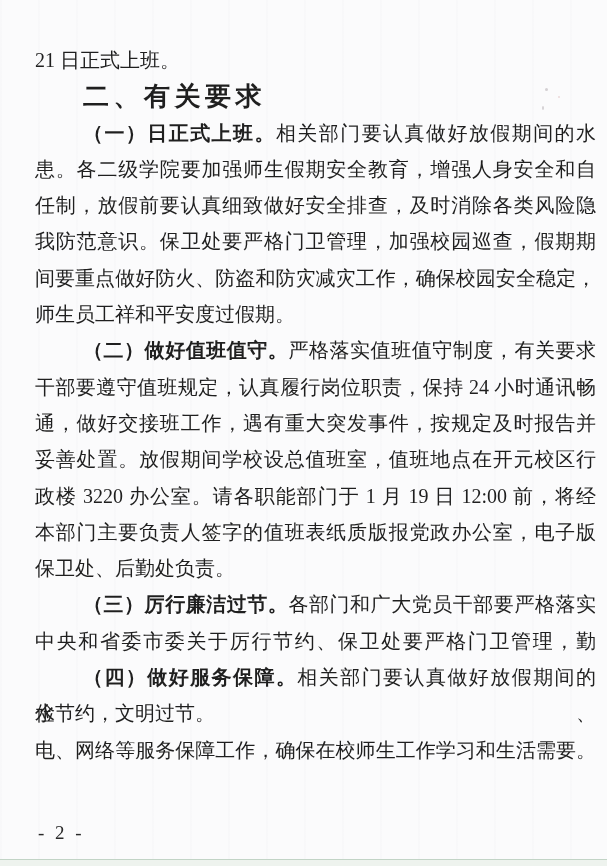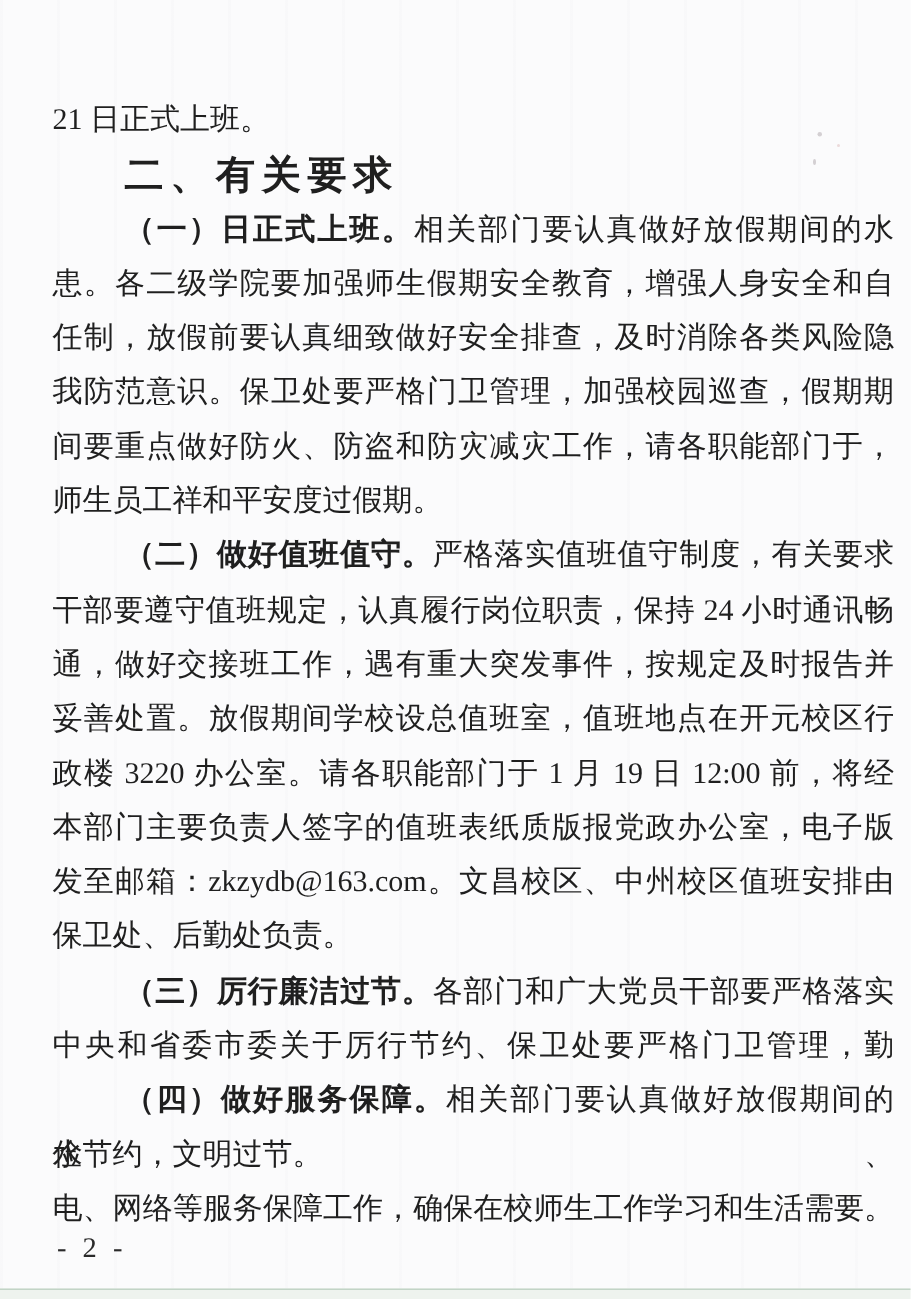--- a/index.html
+++ b/index.html
@@ -15,21 +15,20 @@
     background:
       repeating-linear-gradient(90deg,
         rgba(130,130,150,0.025) 0px, rgba(130,130,150,0.025) 2px,
         rgba(0,0,0,0) 2px, rgba(0,0,0,0) 38px),
       #fbfbfc;
   }
   .body-text {
     position: absolute;
     left: 35px; top: 42px;
     width: 561px;
-    margin-top: 20px;
   }
   .line {
     height: 36.3px;
     line-height: 36.3px;
     font-size: 20px;
     color: #1f1f1f;
     white-space: nowrap;
   }
   .line.justify {
     white-space: normal;
@@ -68,29 +67,28 @@
 <body>
 
 <div class="page">
   <div class="body-text" id="doc-body">
       <div class="line">21 日正式上班。</div>
       <div class="line indent heading">二、有关要求</div>
       <div class="line indent justify"><b>（一）日正式上班。</b><span>相关部门要认真做好放假期间的水</span></div>
       <div class="line justify">患。各二级学院要加强师生假期安全教育，增强人身安全和自</div>
       <div class="line justify">任制，放假前要认真细致做好安全排查，及时消除各类风险隐</div>
       <div class="line justify">我防范意识。保卫处要严格门卫管理，加强校园巡查，假期期</div>
-      <div class="line justify">间要重点做好防火、防盗和防灾减灾工作，请各职能部门于，</div>
+      <div class="line justify">间要重点做好防火、防盗和防灾减灾工作，确保校园安全稳定，</div>
       <div class="line">师生员工祥和平安度过假期。</div>
       <div class="line indent justify"><b>（二）做好值班值守。</b><span>严格落实值班值守制度，有关要求</span></div>
       <div class="line justify">干部要遵守值班规定，认真履行岗位职责，保持 24 小时通讯畅</div>
       <div class="line justify">通，做好交接班工作，遇有重大突发事件，按规定及时报告并</div>
       <div class="line justify">妥善处置。放假期间学校设总值班室，值班地点在开元校区行</div>
       <div class="line justify">政楼 3220 办公室。请各职能部门于 1 月 19 日 12:00 前，将经</div>
       <div class="line justify">本部门主要负责人签字的值班表纸质版报党政办公室，电子版</div>
-      <div class="line justify">发至邮箱：zkzydb@163.com。文昌校区、中州校区值班安排由</div>
       <div class="line">保卫处、后勤处负责。</div>
       <div class="line indent justify"><b>（三）厉行廉洁过节。</b><span>各部门和广大党员干部要严格落实</span></div>
       <div class="line justify">中央和省委市委关于厉行节约、保卫处要严格门卫管理，勤</div>
       <div class="line indent justify"><b>（四）做好服务保障。</b><span>相关部门要认真做好放假期间的水、</span></div>
       <div class="line">俭节约，文明过节。</div>
       <div class="line justify">电、网络等服务保障工作，确保在校师生工作学习和生活需要。</div>
     </div>
   <div class="page-number">- 2 -</div>
   <div class="speck s1"></div>
   <div class="speck s2"></div>

